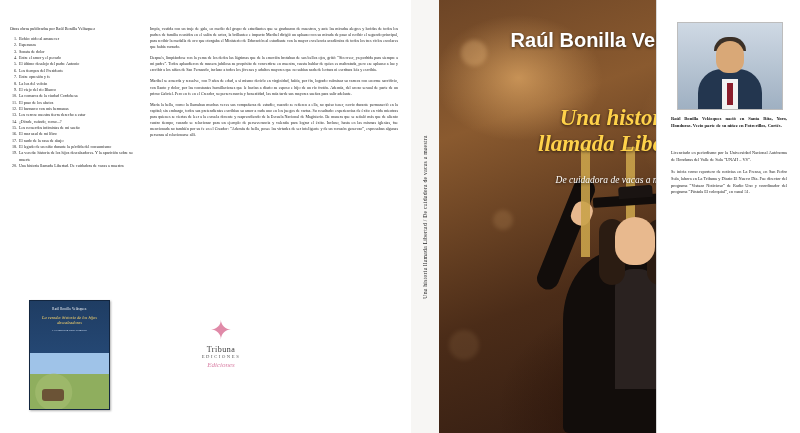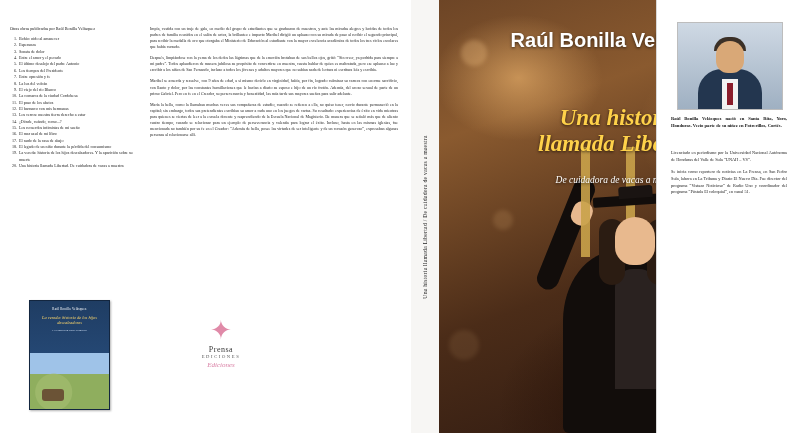--- a/index.html
+++ b/index.html
@@ -544,21 +544,21 @@
 
     <div class="book-thumb">
       <div class="bt-author">Raúl Bonilla Velásquez</div>
       <div class="bt-title">La vereda: historia de los hijos descalzadores</div>
       <div class="bt-sub">Y la aparición sobre su muerte</div>
       <div class="bt-img"></div>
     </div>
 
     <div class="pub-logo">
       <div class="feather">✦</div>
-      <div class="pub-name">Prensa</div>
+      <div class="pub-name">Tribuna</div>
       <div class="pub-kind">EDICIONES</div>
       <div class="pub-script">Ediciones</div>
     </div>
   </div>
 
   <div class="spine">
     <div class="spine-text">Una historia llamada Libertad / De cuidadora de vacas a maestra</div>
   </div>
 
   <div class="front-cover">

